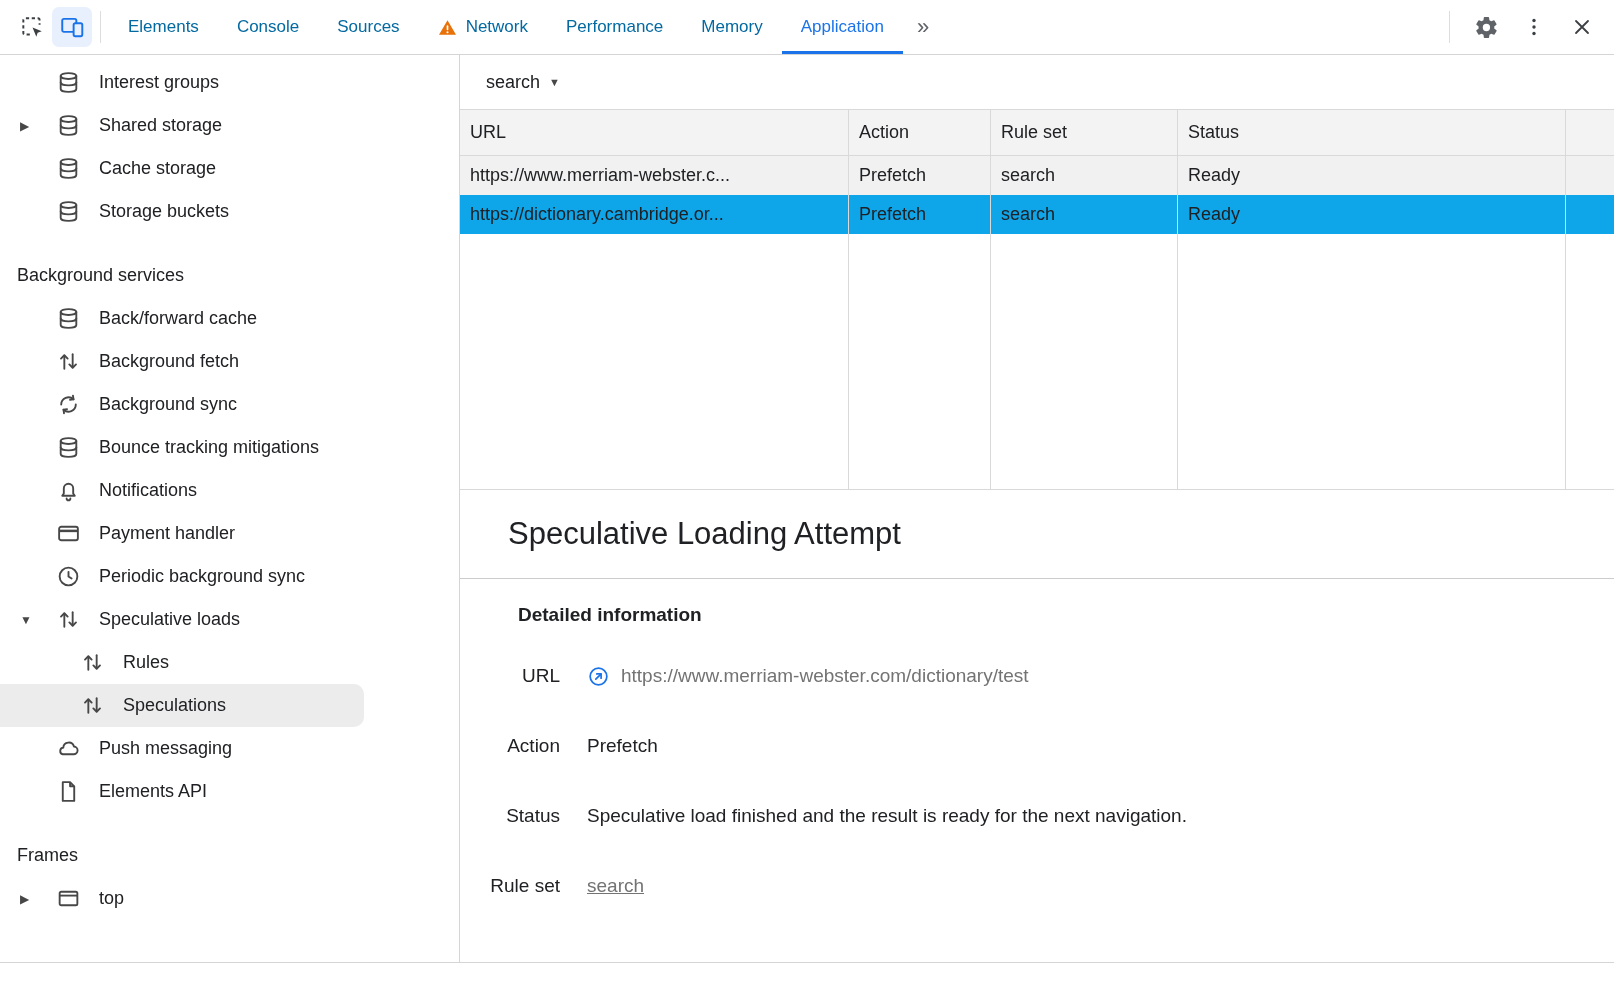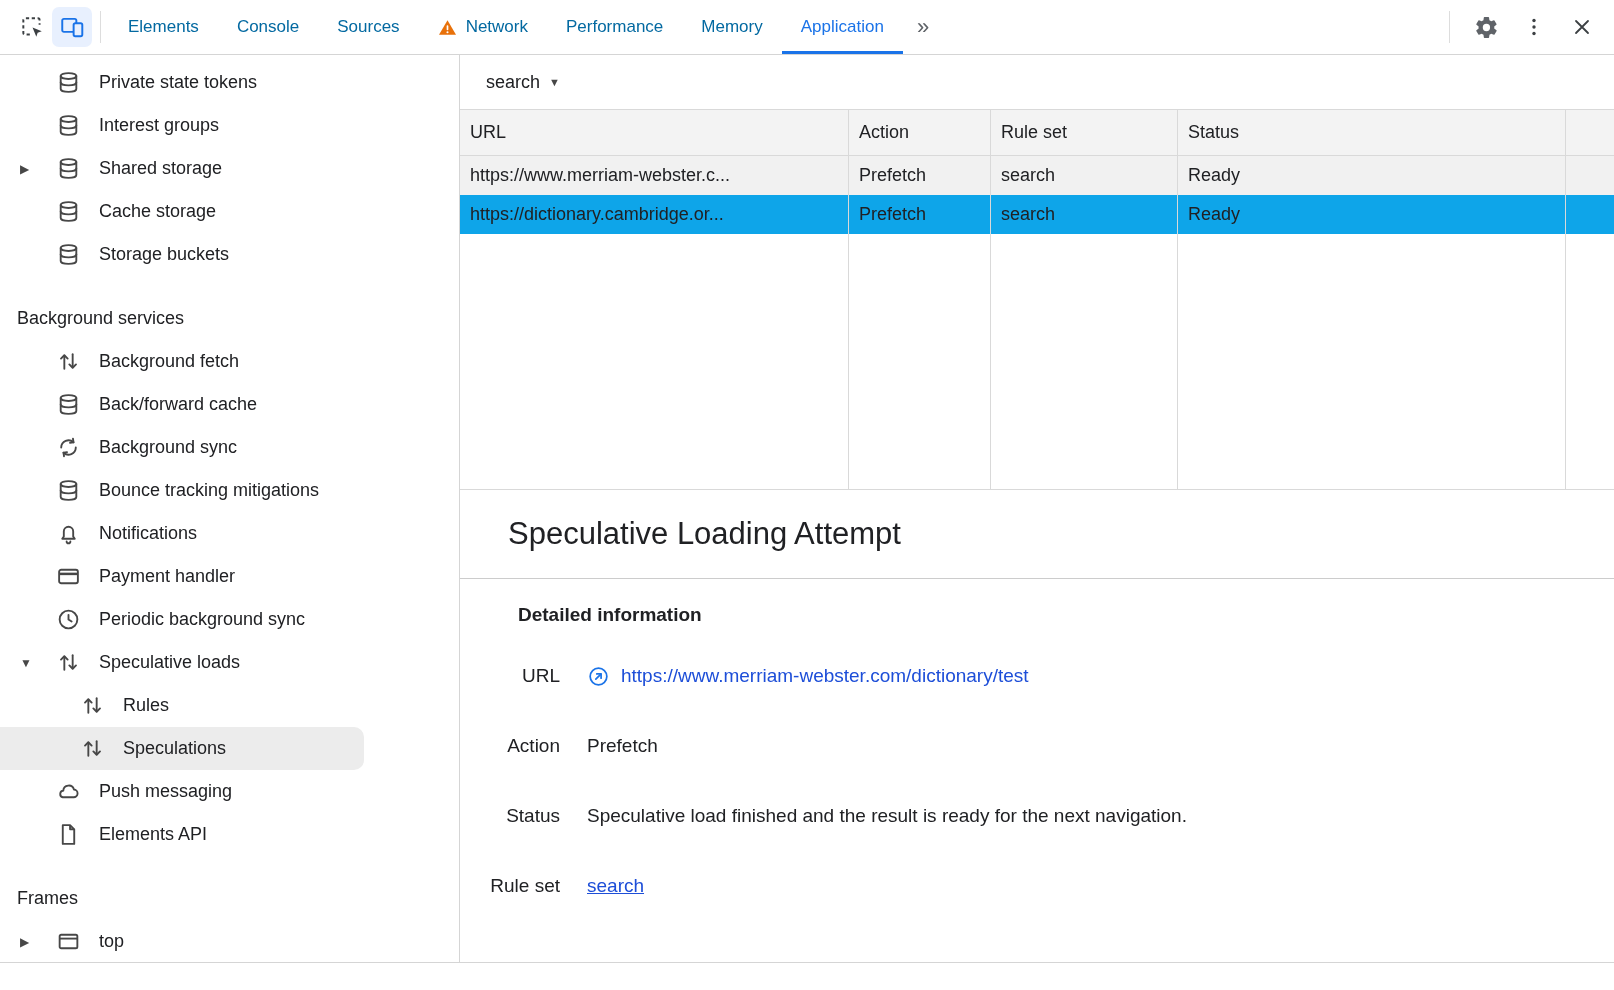--- a/index.html
+++ b/index.html
@@ -91,21 +91,21 @@
   .details h3 {
     margin:0 0 4px 58px; height:44px; display:flex; align-items:center;
     font-size:19px; font-weight:700;
   }
   .drow {
     display:grid; grid-template-columns:100px auto; column-gap:27px;
     height:70px; align-items:center; font-size:19px;
   }
   .dlabel { text-align:right; color:#202124; }
   .dvalue { display:flex; align-items:center; gap:11px; min-width:0; }
-  .link { color:#1d4ed8; text-decoration:none; }
+  .link { color:#737373; text-decoration:none; }
   .link.u { text-decoration:underline; }
 
   .bottombar { height:28px; border-top:1px solid #d5d5d5; background:#fff; }
 </style>
 </head>
 <body>
 
 <header class="topbar">
   <div class="topbar-left">
     <button class="iconbtn">
@@ -186,105 +186,94 @@
         </svg>
       </span>
     </button>
   </div>
 </header>
 
 <div class="dt-body">
 
   <aside class="sidebar">
 
+
     <div class="srow">
       <span class="exp"></span>
       <span class="sicon">
         <svg width="25" height="25" viewBox="0 0 24 24" fill="none" stroke="#474747" stroke-width="1.8" stroke-linecap="round">
             <ellipse cx="12" cy="5.8" rx="7.5" ry="2.8"></ellipse>
             <path d="M4.5 5.8v6.2c0 1.55 3.36 2.8 7.5 2.8s7.5-1.25 7.5-2.8V5.8"></path>
             <path d="M4.5 12v6.2c0 1.55 3.36 2.8 7.5 2.8s7.5-1.25 7.5-2.8V12"></path>
           </svg>
       </span>
-      <span>Private state tokens</span>
-    </div>
-
-    <div class="srow">
-      <span class="exp"></span>
+      <span>Interest groups</span>
+    </div>
+
+    <div class="srow">
+      <span class="exp">▶</span>
       <span class="sicon">
         <svg width="25" height="25" viewBox="0 0 24 24" fill="none" stroke="#474747" stroke-width="1.8" stroke-linecap="round">
             <ellipse cx="12" cy="5.8" rx="7.5" ry="2.8"></ellipse>
             <path d="M4.5 5.8v6.2c0 1.55 3.36 2.8 7.5 2.8s7.5-1.25 7.5-2.8V5.8"></path>
             <path d="M4.5 12v6.2c0 1.55 3.36 2.8 7.5 2.8s7.5-1.25 7.5-2.8V12"></path>
           </svg>
       </span>
-      <span>Interest groups</span>
-    </div>
-
-    <div class="srow">
-      <span class="exp">▶</span>
+      <span>Shared storage</span>
+    </div>
+
+    <div class="srow">
+      <span class="exp"></span>
       <span class="sicon">
         <svg width="25" height="25" viewBox="0 0 24 24" fill="none" stroke="#474747" stroke-width="1.8" stroke-linecap="round">
             <ellipse cx="12" cy="5.8" rx="7.5" ry="2.8"></ellipse>
             <path d="M4.5 5.8v6.2c0 1.55 3.36 2.8 7.5 2.8s7.5-1.25 7.5-2.8V5.8"></path>
             <path d="M4.5 12v6.2c0 1.55 3.36 2.8 7.5 2.8s7.5-1.25 7.5-2.8V12"></path>
           </svg>
       </span>
-      <span>Shared storage</span>
+      <span>Cache storage</span>
     </div>
 
     <div class="srow">
       <span class="exp"></span>
       <span class="sicon">
         <svg width="25" height="25" viewBox="0 0 24 24" fill="none" stroke="#474747" stroke-width="1.8" stroke-linecap="round">
             <ellipse cx="12" cy="5.8" rx="7.5" ry="2.8"></ellipse>
             <path d="M4.5 5.8v6.2c0 1.55 3.36 2.8 7.5 2.8s7.5-1.25 7.5-2.8V5.8"></path>
             <path d="M4.5 12v6.2c0 1.55 3.36 2.8 7.5 2.8s7.5-1.25 7.5-2.8V12"></path>
           </svg>
       </span>
-      <span>Cache storage</span>
-    </div>
+      <span>Storage buckets</span>
+    </div>
+
+    <div class="ssection">Background services</div>
 
     <div class="srow">
       <span class="exp"></span>
       <span class="sicon">
         <svg width="25" height="25" viewBox="0 0 24 24" fill="none" stroke="#474747" stroke-width="1.8" stroke-linecap="round">
             <ellipse cx="12" cy="5.8" rx="7.5" ry="2.8"></ellipse>
             <path d="M4.5 5.8v6.2c0 1.55 3.36 2.8 7.5 2.8s7.5-1.25 7.5-2.8V5.8"></path>
             <path d="M4.5 12v6.2c0 1.55 3.36 2.8 7.5 2.8s7.5-1.25 7.5-2.8V12"></path>
           </svg>
       </span>
-      <span>Storage buckets</span>
-    </div>
-
-    <div class="ssection">Background services</div>
+      <span>Back/forward cache</span>
+    </div>
 
     <div class="srow">
       <span class="exp"></span>
       <span class="sicon">
         <svg width="25" height="25" viewBox="0 0 24 24" fill="none" stroke="#474747" stroke-width="1.8" stroke-linecap="round" stroke-linejoin="round">
             <path d="M8 19V6.5"></path>
             <path d="M4.8 9.2L8 6l3.2 3.2"></path>
             <path d="M16 5v12.5"></path>
             <path d="M12.8 14.8L16 18l3.2-3.2"></path>
           </svg>
       </span>
       <span>Background fetch</span>
-    </div>
-
-    <div class="srow">
-      <span class="exp"></span>
-      <span class="sicon">
-        <svg width="25" height="25" viewBox="0 0 24 24" fill="none" stroke="#474747" stroke-width="1.8" stroke-linecap="round">
-            <ellipse cx="12" cy="5.8" rx="7.5" ry="2.8"></ellipse>
-            <path d="M4.5 5.8v6.2c0 1.55 3.36 2.8 7.5 2.8s7.5-1.25 7.5-2.8V5.8"></path>
-            <path d="M4.5 12v6.2c0 1.55 3.36 2.8 7.5 2.8s7.5-1.25 7.5-2.8V12"></path>
-          </svg>
-      </span>
-      <span>Back/forward cache</span>
     </div>
 
     <div class="srow">
       <span class="exp"></span>
       <span class="sicon">
         <svg width="25" height="25" viewBox="0 0 24 24" fill="none" stroke="#474747" stroke-width="1.8" stroke-linecap="round" stroke-linejoin="round">
             <path d="M19 12a7 7 0 0 1-11.8 5"></path>
             <path d="M5 12a7 7 0 0 1 11.8-5"></path>
             <path d="M16.3 3.6l.5 3.4-3.4.5"></path>
             <path d="M7.7 20.4l-.5-3.4 3.4-.5"></path>

